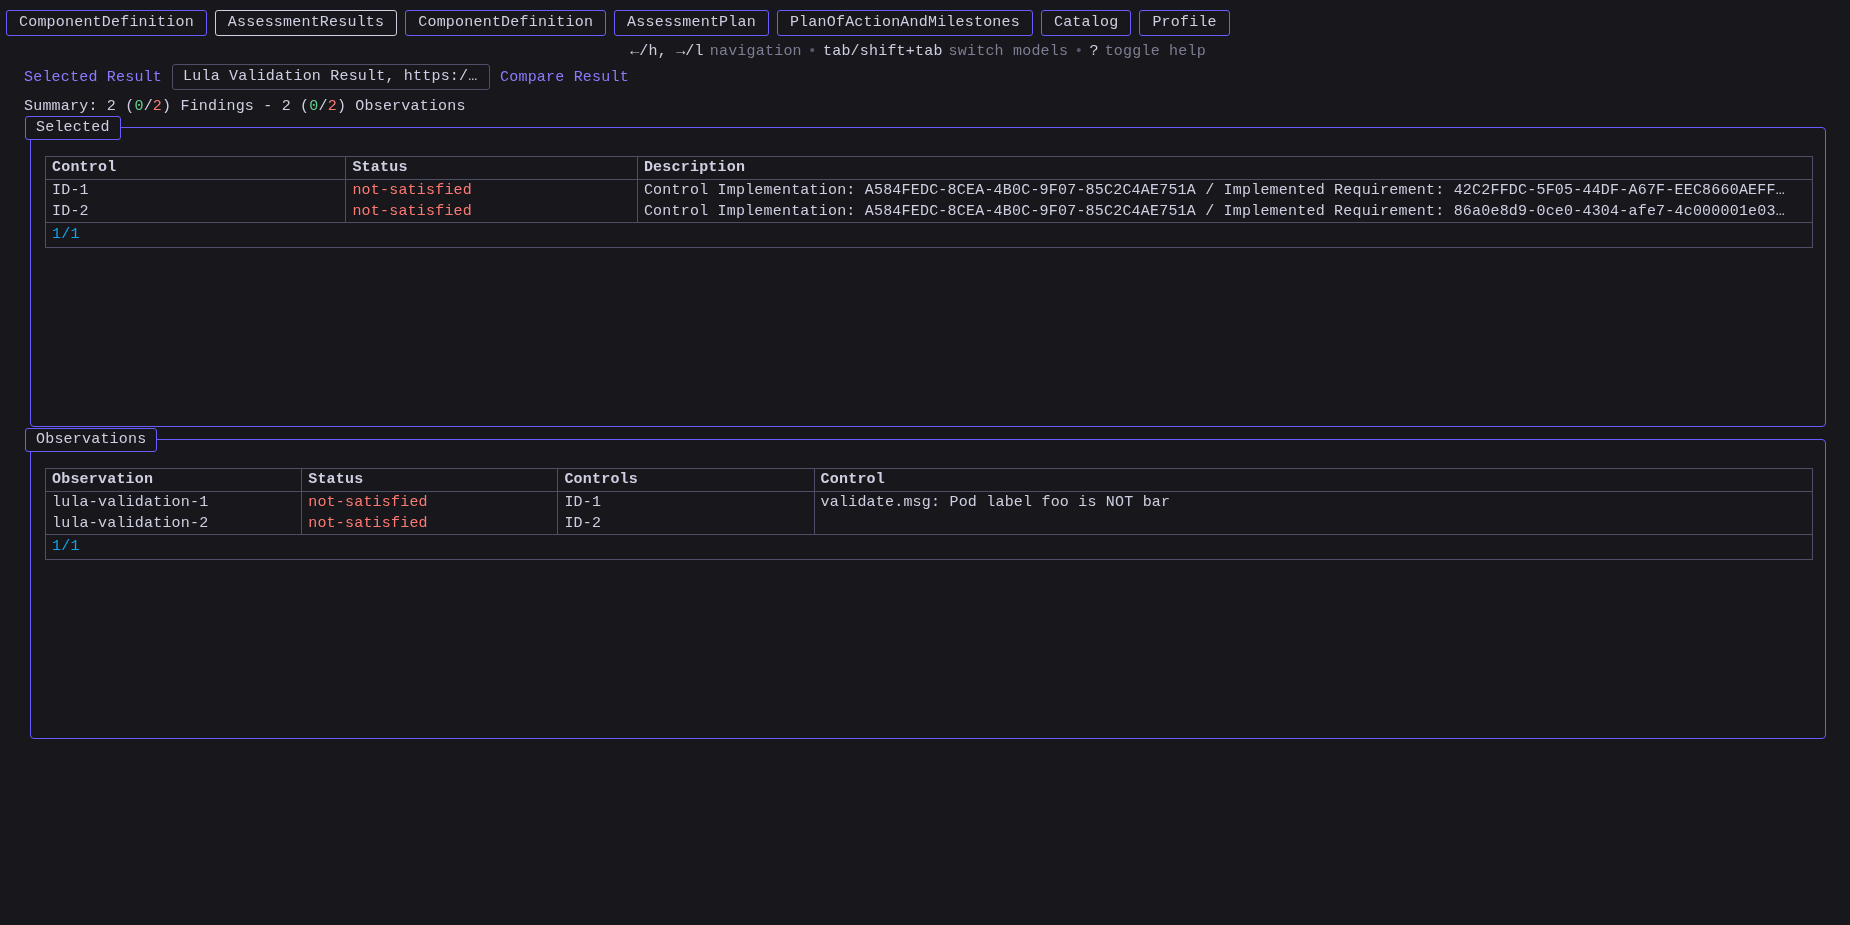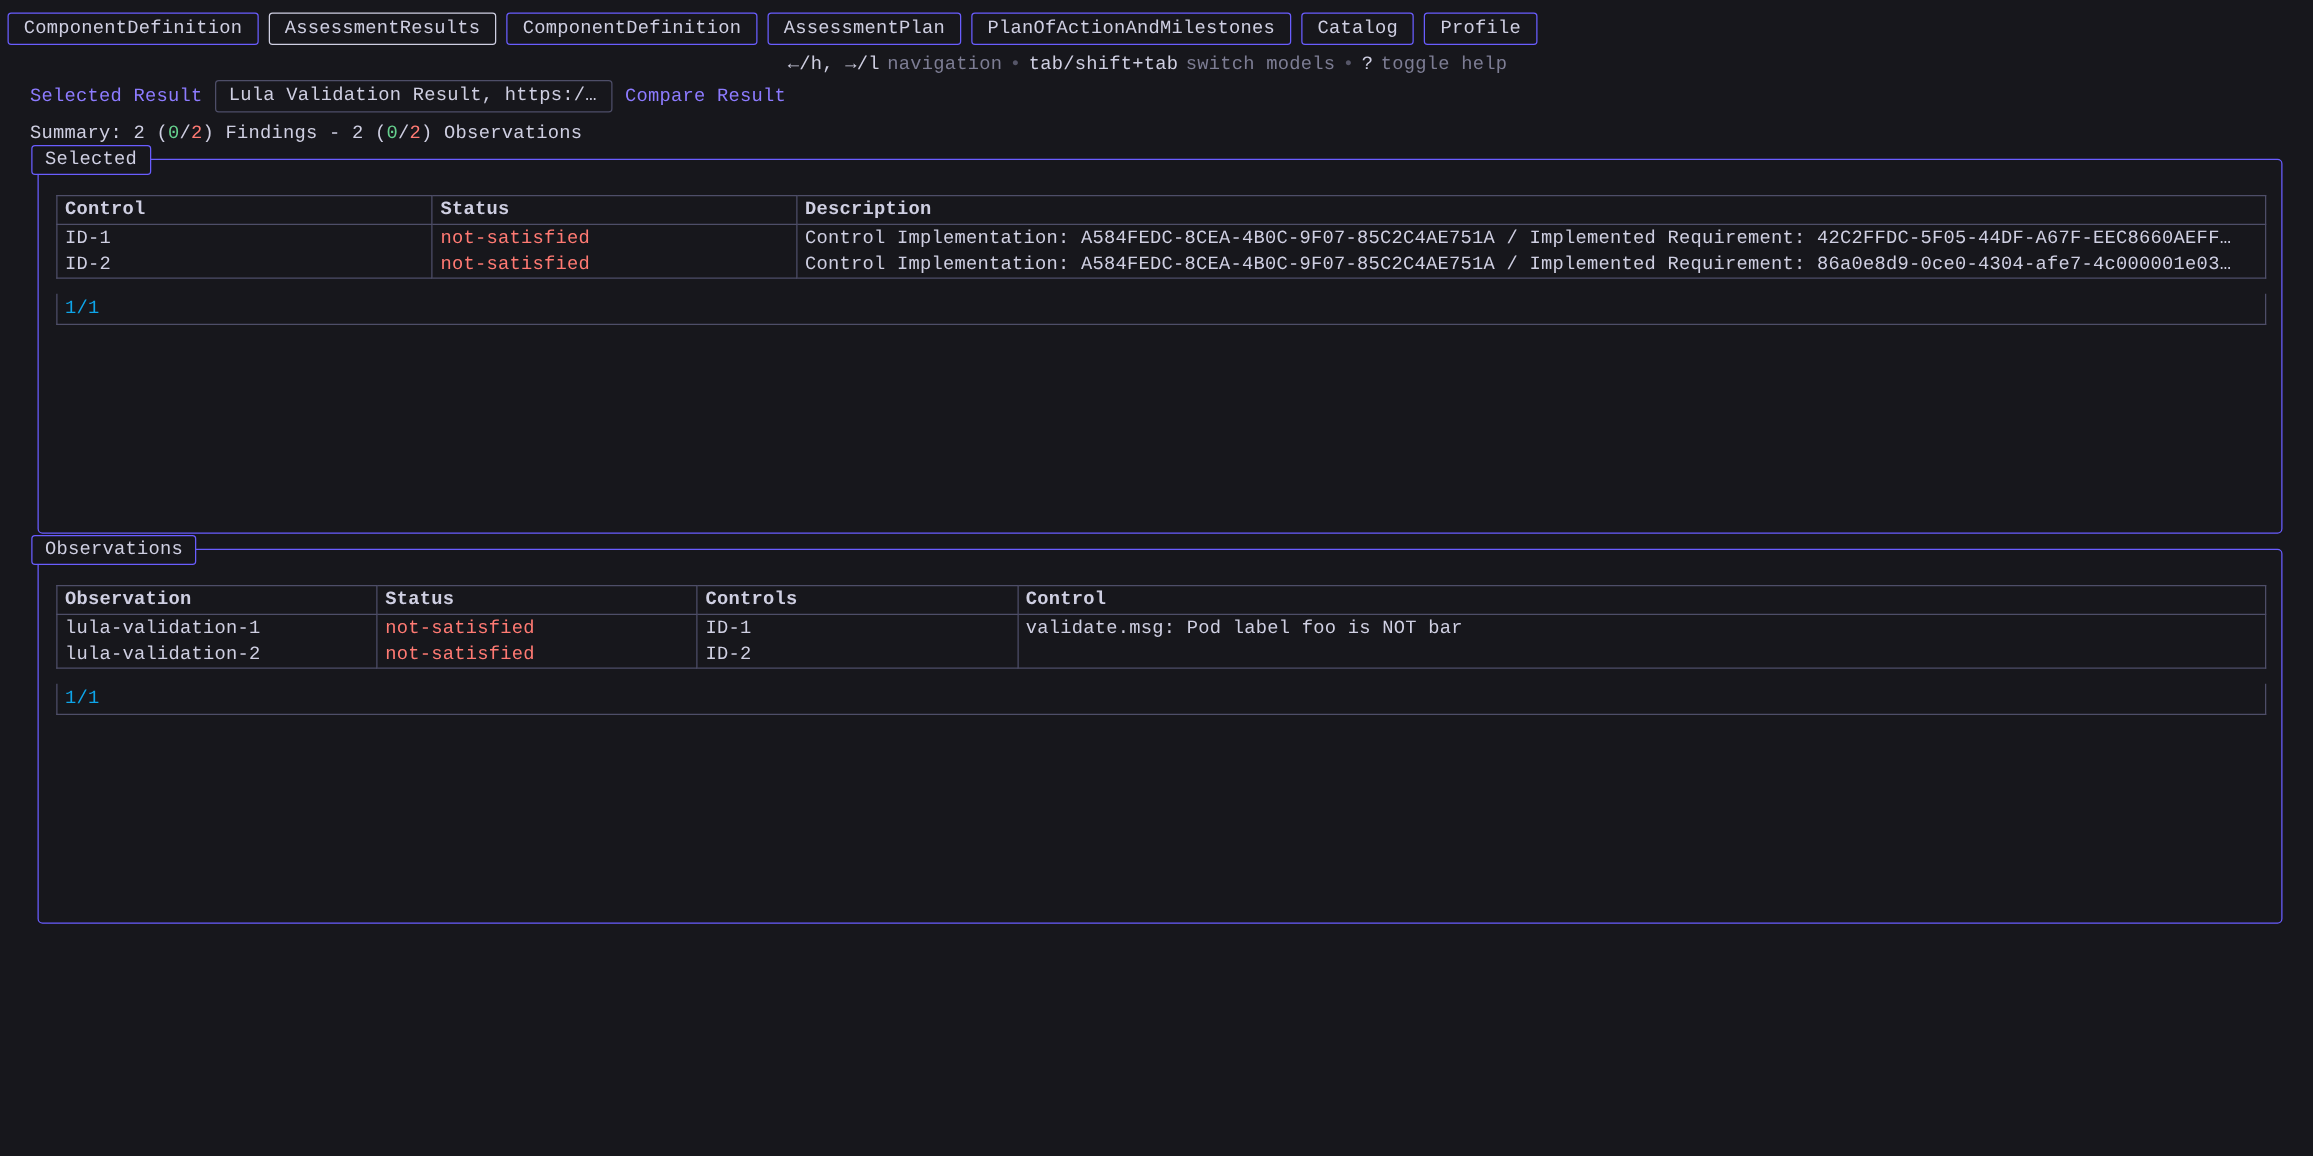--- a/index.html
+++ b/index.html
@@ -82,21 +82,21 @@
     border-radius: 3px;
     padding: 2px 10px 3px 10px;
     color: #cfcfe2;
   }
   .panel.findings { height: 300px; }
   .panel.observations { height: 300px; }
 
   .panel-inner {
     height: 100%;
     display: flex; flex-direction: column;
-    gap: 12px;
+    gap: 0;
     padding-top: 12px;
   }
 
   
   .tbl {
     border: 1.5px solid #4e4e68;
     border-collapse: collapse;
     width: 100%;
     table-layout: fixed;
   }

